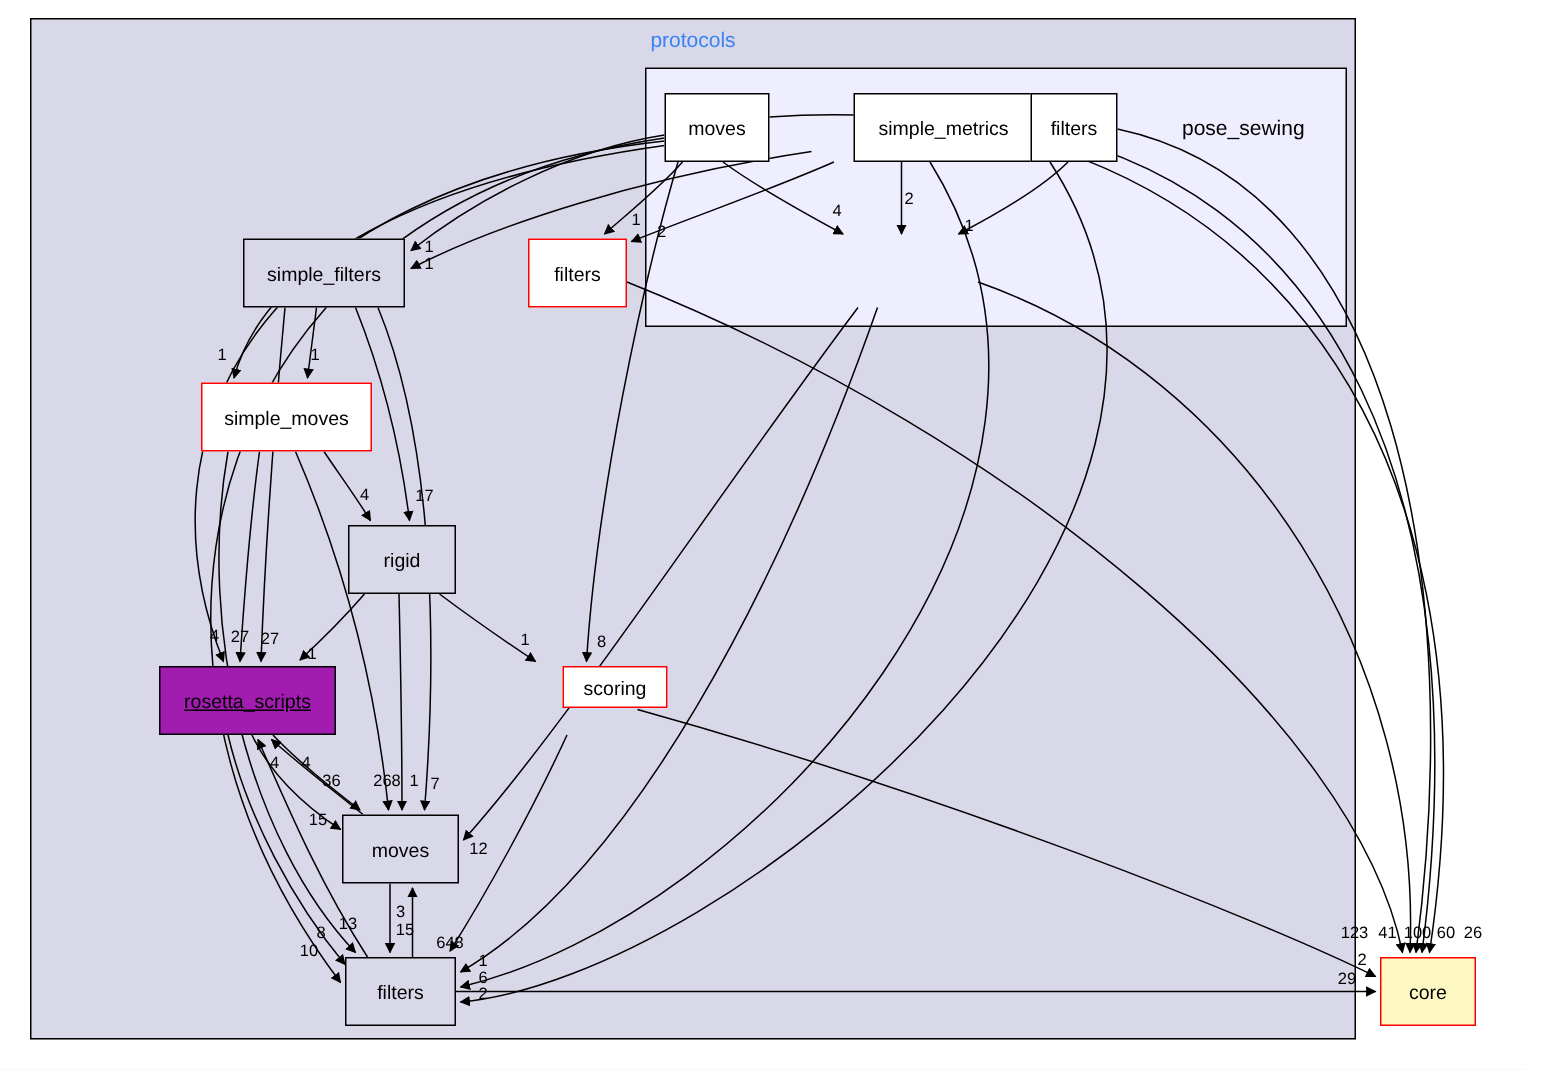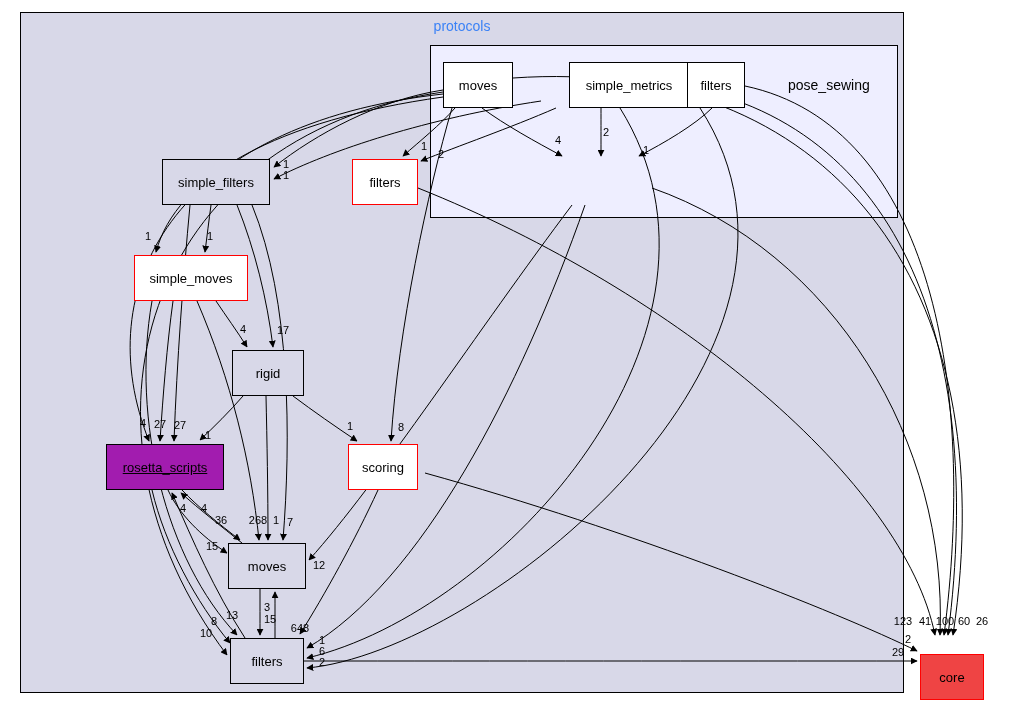--- a/index.html
+++ b/index.html
@@ -123,19 +123,19 @@
 
   <div id="node-layer">
       <div class="node" style="left: 443px; top: 62px; width: 70px; height: 46px; background: rgb(255, 255, 255); border-color: rgb(0, 0, 0);">moves</div>
       <div class="node" style="left: 541px; top: 62px; width: 120px; height: 46px; background: rgb(255, 255, 255); border-color: rgb(0, 0, 0); margin-left: 28px;">simple_metrics</div>
       <div class="node" style="left: 687px; top: 62px; width: 58px; height: 46px; background: rgb(255, 255, 255); border-color: rgb(0, 0, 0);">filters</div>
       <div class="node" style="left: 352px; top: 159px; width: 66px; height: 46px; background: rgb(255, 255, 255); border-color: rgb(255, 0, 0);">filters</div>
       <div class="node" style="left: 162px; top: 159px; width: 108px; height: 46px; background: rgb(216, 216, 232); border-color: rgb(0, 0, 0);">simple_filters</div>
       <div class="node" style="left: 134px; top: 255px; width: 114px; height: 46px; background: rgb(255, 255, 255); border-color: rgb(255, 0, 0);">simple_moves</div>
       <div class="node" style="left: 232px; top: 350px; width: 72px; height: 46px; background: rgb(216, 216, 232); border-color: rgb(0, 0, 0);">rigid</div>
       <div class="node" style="left: 106px; top: 444px; width: 118px; height: 46px; background: #a21caf; border-color: rgb(0, 0, 0); text-decoration: underline;">rosetta_scripts</div>
-      <div class="node" style="left: 348px; top: 444px; width: 70px; height: 46px; background: rgb(255, 255, 255); border-color: rgb(255, 0, 0);">scoring</div>
+      <div class="node" style="left: 375px; top: 444px; width: 70px; height: 28px; background: rgb(255, 255, 255); border-color: rgb(255, 0, 0);">scoring</div>
       <div class="node" style="left: 228px; top: 543px; width: 78px; height: 46px; background: rgb(216, 216, 232); border-color: rgb(0, 0, 0);">moves</div>
       <div class="node" style="left: 230px; top: 638px; width: 74px; height: 46px; background: rgb(216, 216, 232); border-color: rgb(0, 0, 0);">filters</div>
-      <div class="node" style="left: 920px; top: 638px; width: 64px; height: 46px; background: #ef4444; border-color: rgb(255, 0, 0); margin-top: 16px;">core</div>
+      <div class="node" style="left: 920px; top: 638px; width: 64px; height: 46px; background: #fef9c3; border-color: rgb(255, 0, 0);">core</div>
     </div>
 
 </div>
 
 </body></html>

